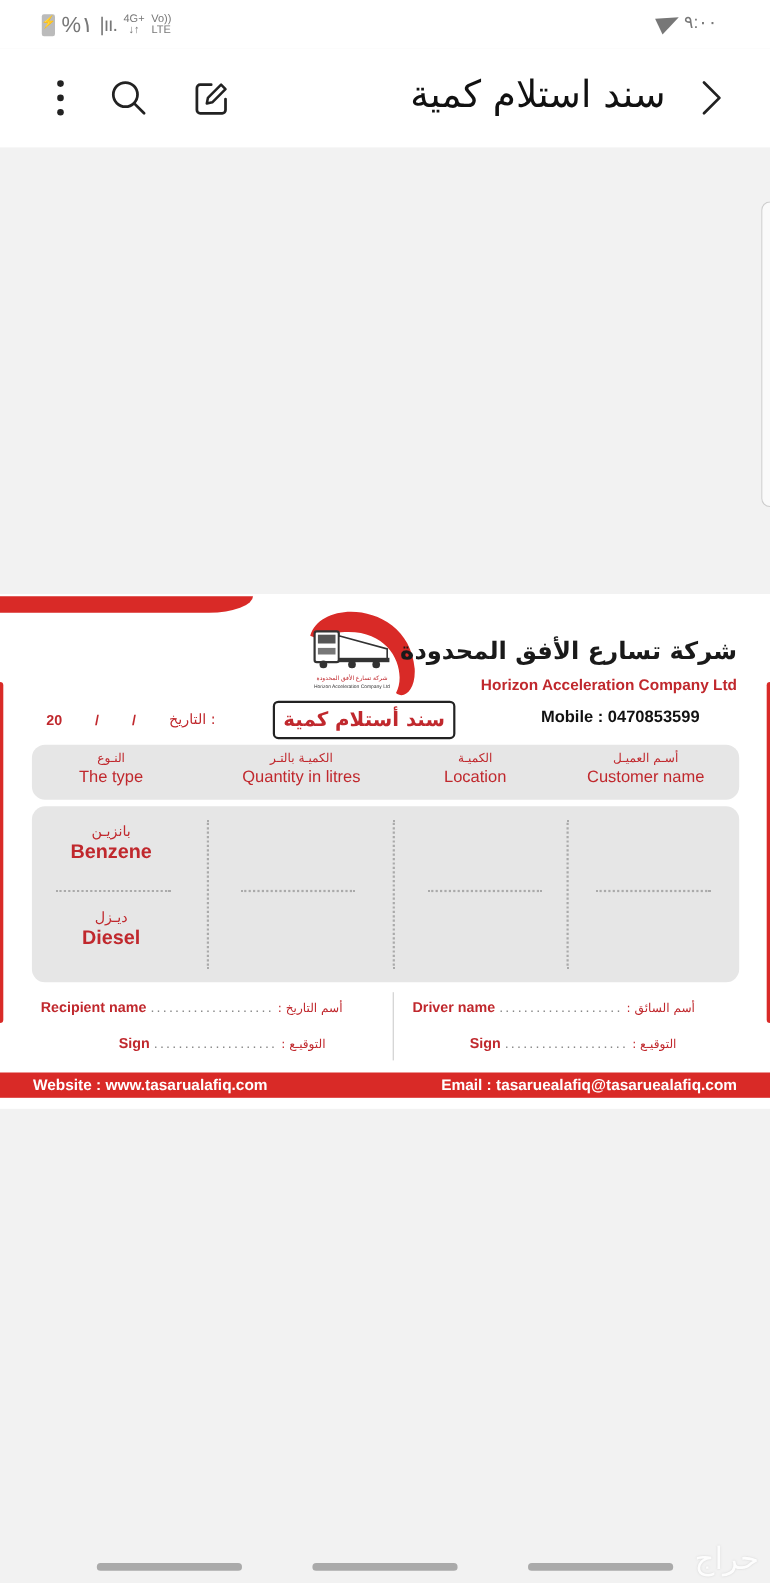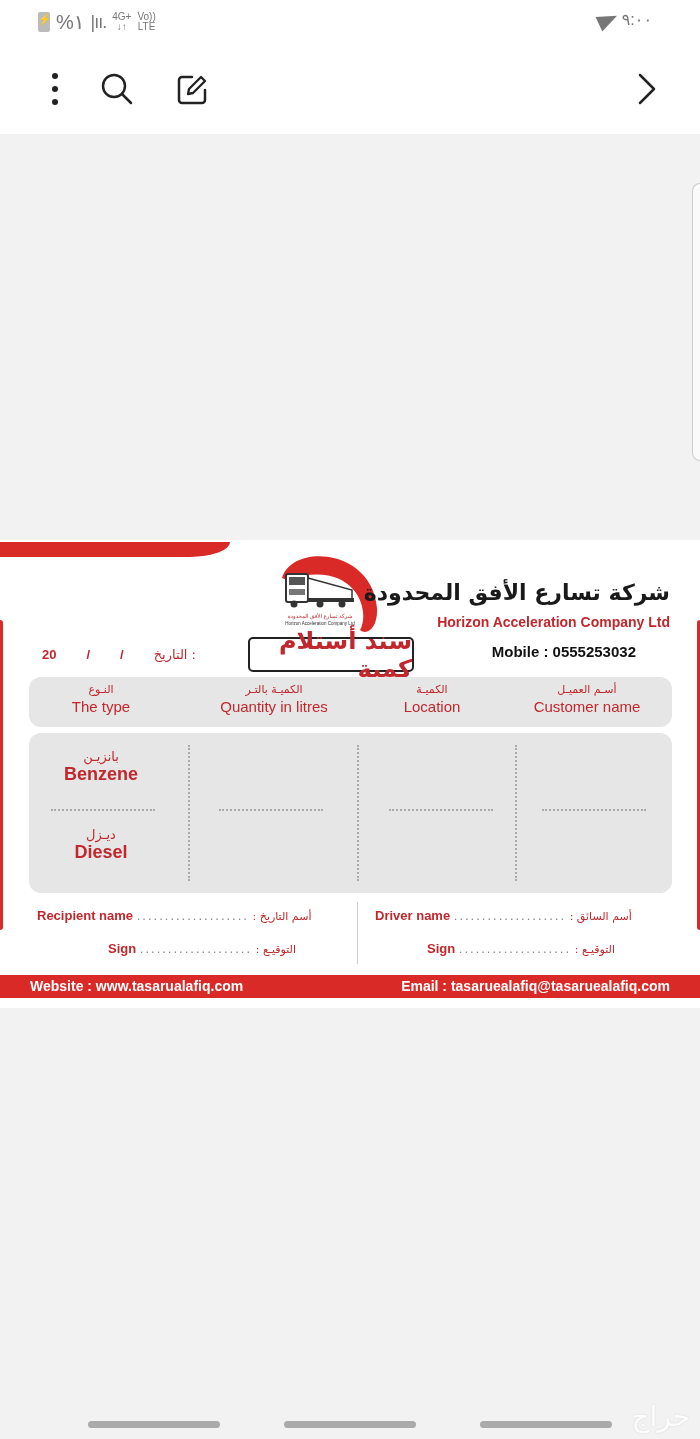--- a/index.html
+++ b/index.html
@@ -29,21 +29,21 @@
   .doc { position: absolute; top: 540px; left: 0; width: 700px; height: 468px; background: #fff; }
   .red-top { position: absolute; left: 0; top: 2px; width: 230px; height: 15px; background: #d92a27; border-bottom-right-radius: 40px 15px; }
   .red-left { position: absolute; left: 0; top: 80px; width: 3px; height: 310px; background: #d92a27; border-radius: 0 3px 3px 0; }
   .red-right { position: absolute; right: 0; top: 80px; width: 3px; height: 310px; background: #d92a27; border-radius: 3px 0 0 3px; }
 
   .logo { position: absolute; left: 272px; top: 8px; width: 112px; height: 86px; }
   .company-ar { position: absolute; right: 30px; top: 40px; font-size: 22px; font-weight: bold; color: #1a1a1a; font-family: "DejaVu Sans", sans-serif; direction: rtl; }
   .company-en { position: absolute; right: 30px; top: 74px; font-size: 14px; font-weight: bold; color: #c0282d; }
   .mobile { position: absolute; right: 64px; top: 103px; font-size: 15px; font-weight: bold; color: #111; }
 
-  .voucher { position: absolute; left: 248px; top: 97px; width: 166px; height: 35px; border: 2px solid #222; border-radius: 5px; display: flex; align-items: center; justify-content: center; font-size: 24px; font-weight: bold; color: #c0282d; direction: rtl; font-family: "DejaVu Sans", sans-serif; }
+  .voucher { position: absolute; left: 248px; top: 97px; width: 166px; height: 35px; border: 2px solid #222; border-radius: 5px; display: flex; align-items: center; justify-content: center; font-size: 18px; font-weight: bold; color: #c0282d; direction: rtl; font-family: "DejaVu Sans", sans-serif; }
   .date { position: absolute; left: 42px; top: 107px; font-size: 13px; color: #c0282d; display: flex; gap: 30px; font-weight: bold; }
   .date-label { font-weight: normal; font-family: "DejaVu Sans", sans-serif; }
 
   .header-row { position: absolute; left: 29px; top: 137px; width: 643px; height: 50px; background: #e6e6e6; border-radius: 12px; }
   .hcell { position: absolute; top: 6px; text-align: center; color: #c0282d; }
   .hcell .ar { font-size: 11px; font-family: "DejaVu Sans", sans-serif; }
   .hcell .en { font-size: 15px; margin-top: 2px; }
 
   .body-box { position: absolute; left: 29px; top: 193px; width: 643px; height: 160px; background: #e6e6e6; border-radius: 12px; }
   .vdots { position: absolute; top: 12px; height: 136px; border-left: 2px dotted #aaa; }
@@ -97,20 +97,21 @@
       <circle cx="5" cy="30" r="3" fill="#222"></circle>
   </svg>
   <svg class="search" viewBox="0 0 34 34">
     <circle cx="14" cy="14" r="11" fill="none" stroke="#222" stroke-width="2.5"></circle>
     <line x1="22" y1="22" x2="31" y2="31" stroke="#222" stroke-width="2.5" stroke-linecap="round"></line>
   </svg>
   <svg class="edit" viewBox="0 0 32 32">
     <path d="M16 3 H6 a3 3 0 0 0 -3 3 V26 a3 3 0 0 0 3 3 H26 a3 3 0 0 0 3 -3 V16" fill="none" stroke="#222" stroke-width="2.5" stroke-linecap="round"></path>
     <path d="M12 20 L13 15 L25 3 L29 7 L17 19 Z" fill="none" stroke="#222" stroke-width="2.3" stroke-linejoin="round"></path>
   </svg>
+  <div class="title">سند استلام كمية</div>
   <svg class="back" viewBox="0 0 22 34">
     <polyline points="4,3 18,17 4,31" fill="none" stroke="#222" stroke-width="2.5" stroke-linecap="round" stroke-linejoin="round"></polyline>
   </svg>
 </div>
 
 <div class="scrollbar"></div>
 
 <div class="doc">
   <div class="red-top"></div>
   <div class="red-left"></div>
@@ -125,21 +126,21 @@
     <rect x="36" y="50" width="46" height="4" fill="#333"></rect>
     <circle cx="22" cy="56" r="3.5" fill="#333"></circle>
       <circle cx="48" cy="56" r="3.5" fill="#333"></circle>
       <circle cx="70" cy="56" r="3.5" fill="#333"></circle>
     <text x="48" y="70" font-size="5.5" fill="#c0282d" text-anchor="middle">شركة تسارع الأفق المحدودة</text>
     <text x="48" y="77" font-size="4.5" fill="#333" text-anchor="middle">Horizon Acceleration Company Ltd</text>
   </svg>
 
   <div class="company-ar">شركة تسارع الأفق المحدودة</div>
   <div class="company-en">Horizon Acceleration Company Ltd</div>
-  <div class="mobile">Mobile : 0555253032</div>
+  <div class="mobile">Mobile : 0470853599</div>
 
   <div class="voucher">سند أستلام كمية</div>
 
   <div class="date">
     <span>20</span>
     <span>/</span>
     <span>/</span>
     <span class="date-label">التاريخ :</span>
   </div>
 

